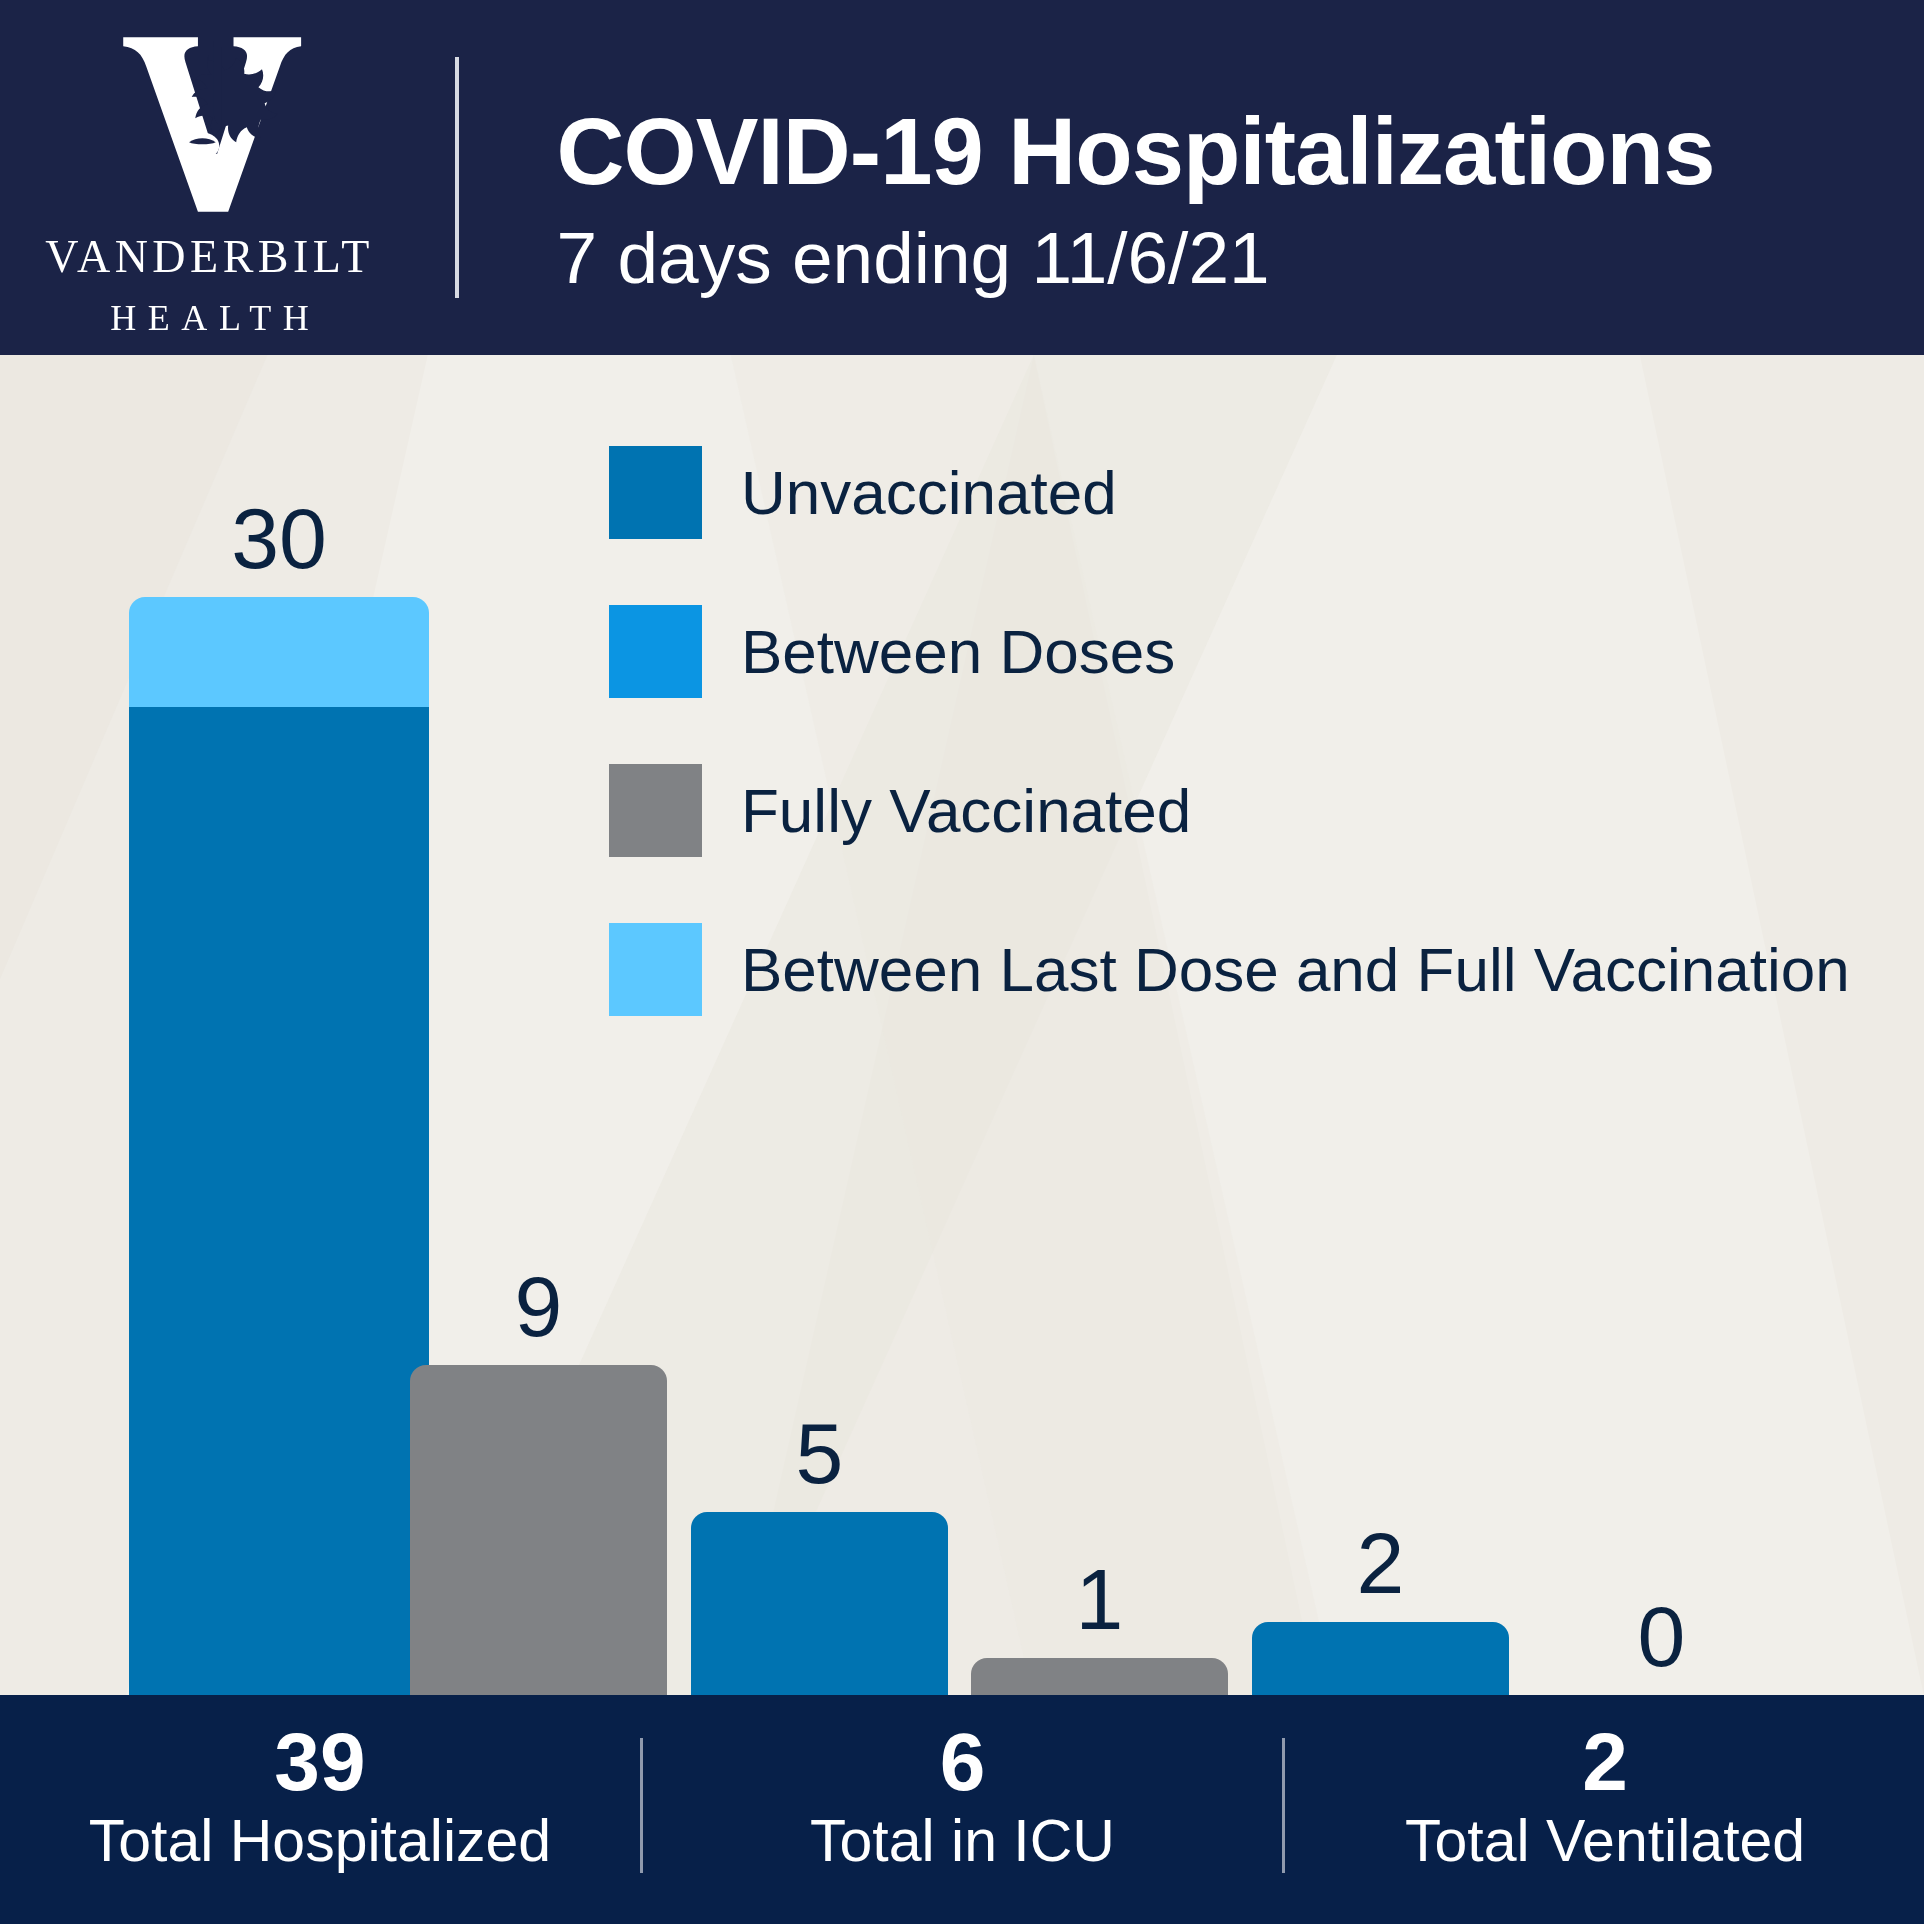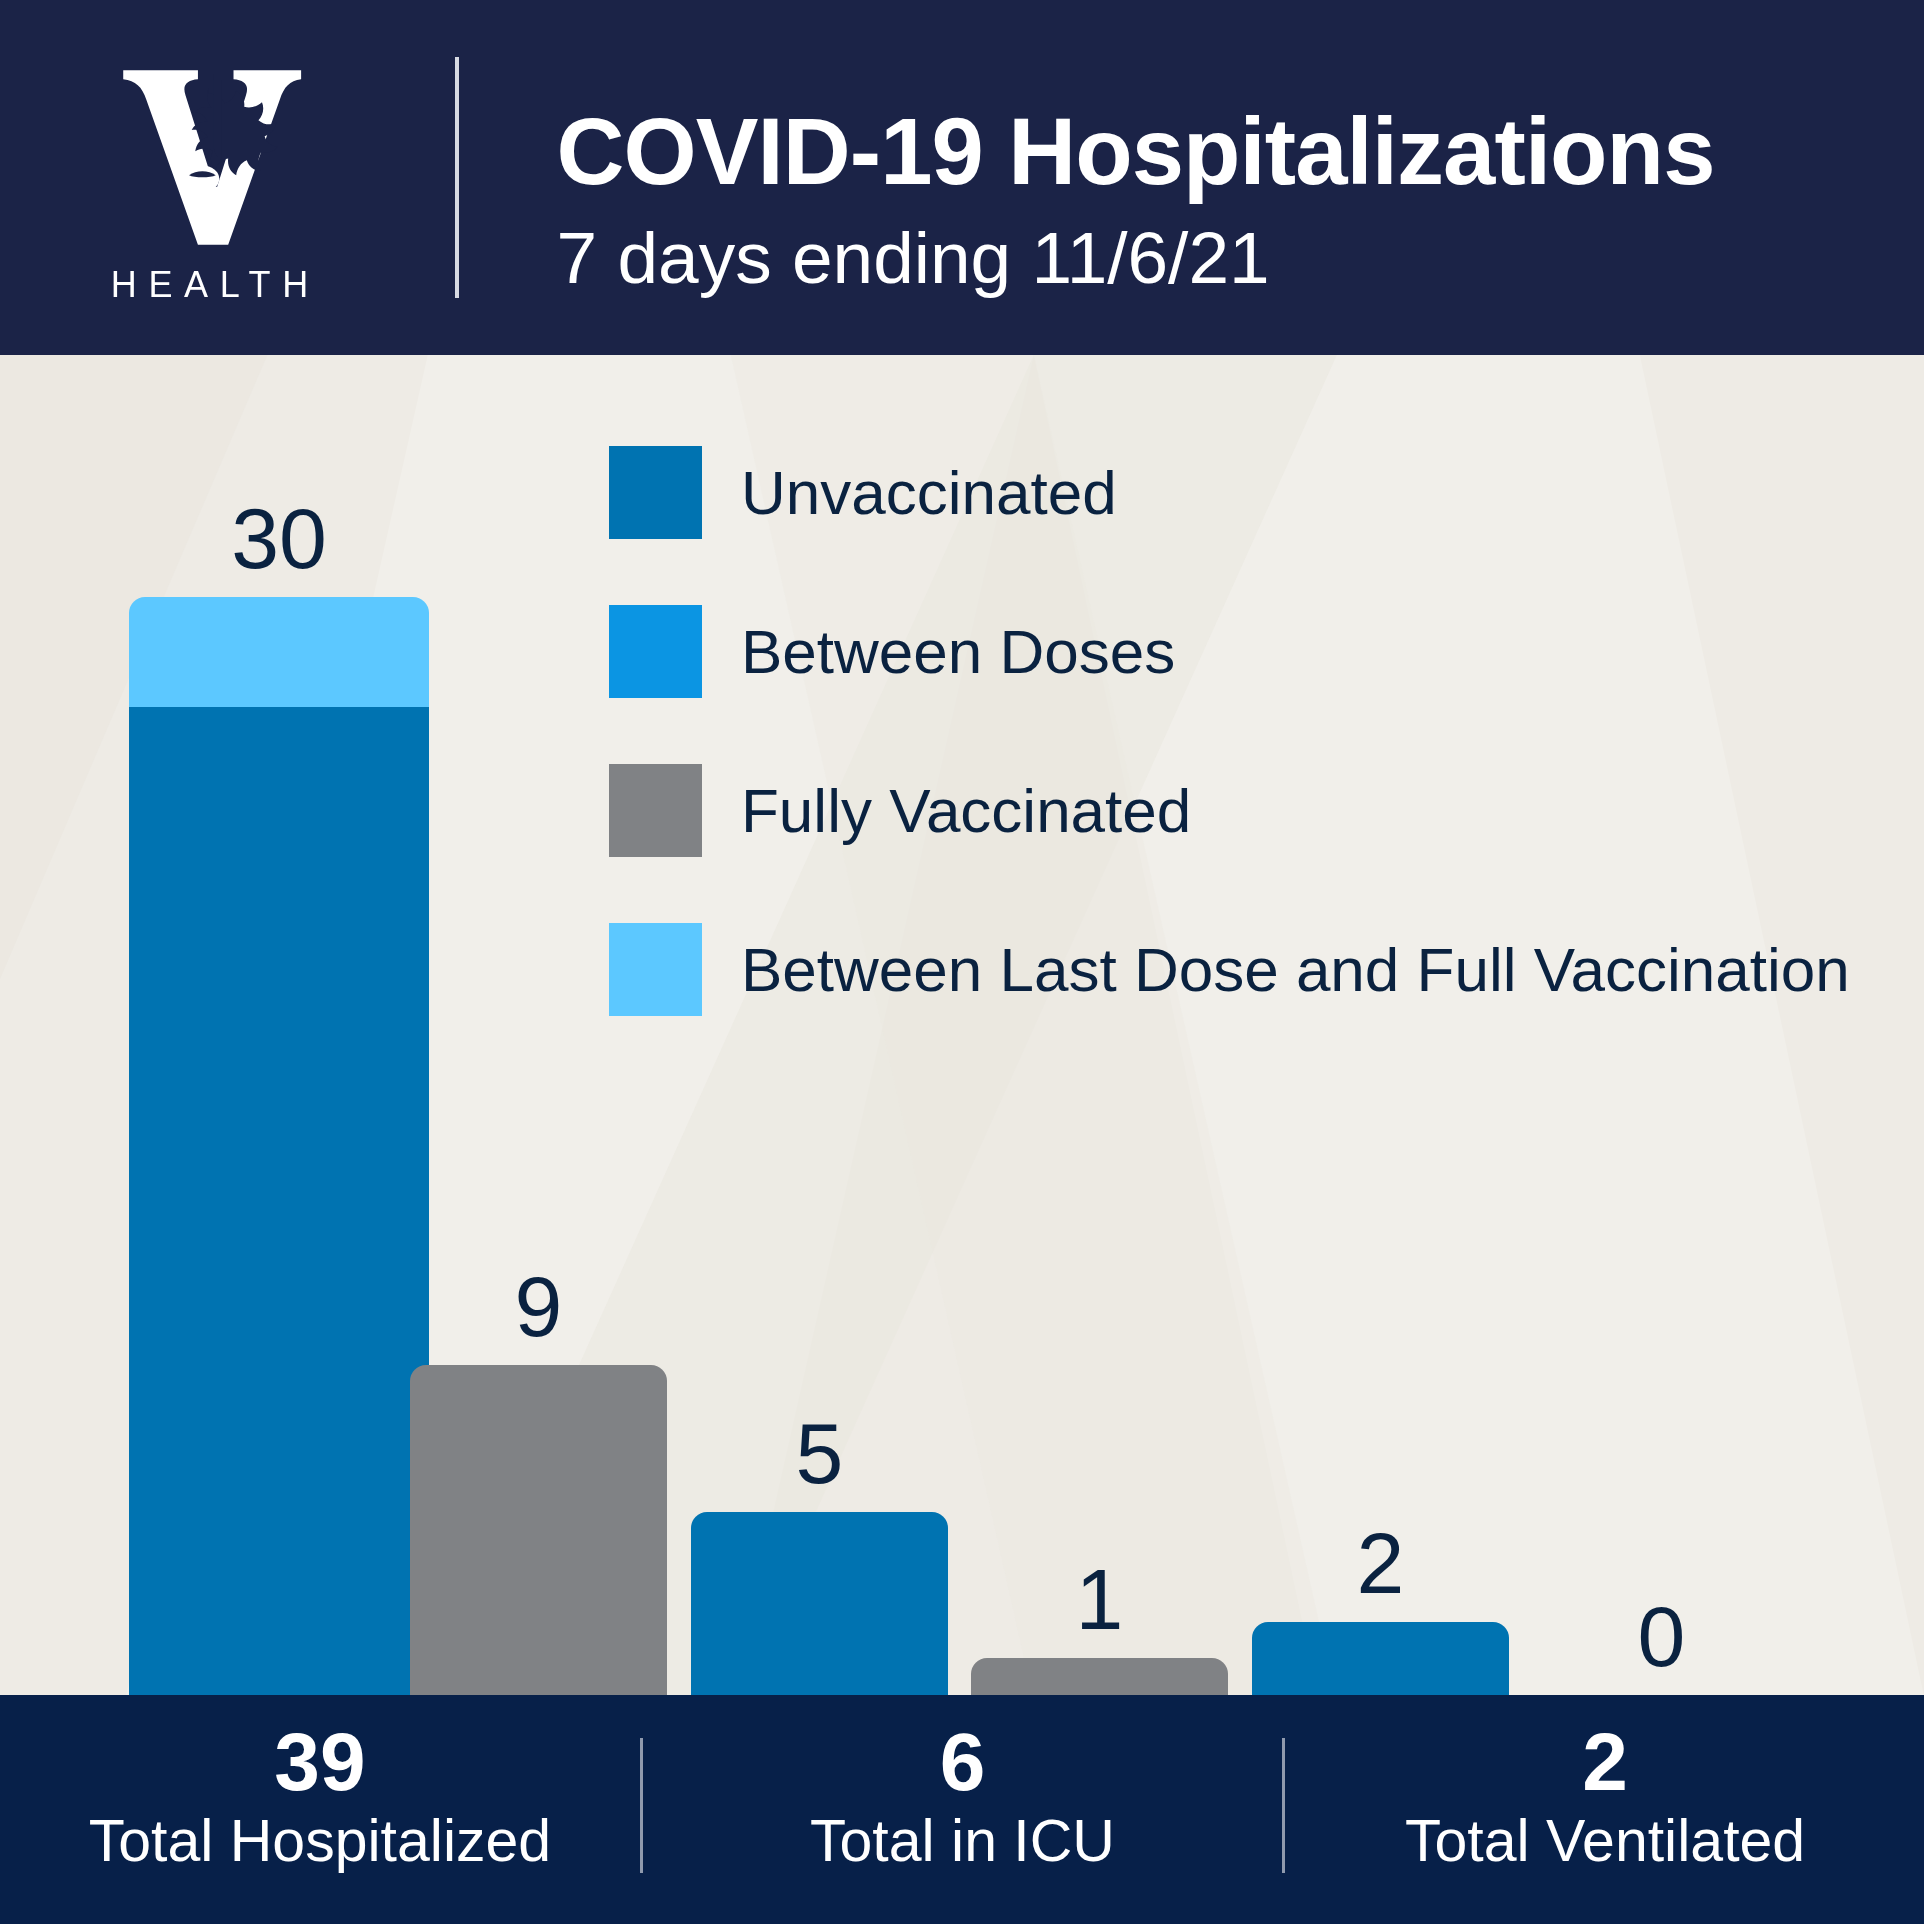--- a/index.html
+++ b/index.html
@@ -34,21 +34,21 @@
   #logo-word {
     color:#FFFFFF;
     font-family:"Liberation Serif", serif;
     font-size:46px;
     letter-spacing:4.5px;
     margin-top:12.5px;
     white-space:nowrap;
   }
   #logo-sub {
     color:#FFFFFF;
-    font-family:Liberation Sans, sans-serif;
+    font-family:Liberation Serif, serif;
     font-size:36px;
     letter-spacing:11.6px;
     margin-top:14.3px;
     padding-left:11.6px;
     white-space:nowrap;
   }
   #header-rule {
     width:3.6px; height:241px;
     background:#D8DAE3;
     margin-left:36px; margin-right:0;
@@ -241,20 +241,21 @@
 
     <div id="logo-block">
       <svg id="logo-mark" viewBox="0 0 210 208">
         <path fill="#FFFFFF" d="M8,6 h84 v10 c-12,1 -18,6 -14,18 l34,108 l34,-108 c4,-12 -2,-17 -14,-18 v-10 h76 v10 c-13,2 -19,8 -24,23 L126,202 h-34 L34,39 C29,24 22,18 8,16 Z"></path>
         <path fill="#1B2347" d="M104,26 c-3,8 -2,16 3,22 c-7,-2 -14,0 -18,5 c7,1 12,5 14,11 c-8,-1 -15,3 -18,9 c8,-1 15,2 18,8 c-8,2 -13,8 -14,16 c7,-4 14,-4 20,0 c-4,7 -3,15 2,21 c3,-7 8,-12 15,-13 c-1,8 2,15 9,19 c1,-8 5,-14 12,-17 c2,7 8,12 16,12 c-4,-7 -4,-14 0,-21 c7,2 14,0 19,-6 c-8,-1 -13,-5 -15,-12 c7,-2 12,-7 13,-15 c-7,3 -14,2 -20,-3 c5,-5 7,-13 4,-20 c-6,5 -13,7 -20,5 c1,-7 -2,-14 -9,-18 c-2,7 -6,12 -13,14 c-3,-7 -9,-11 -18,-11 Z"></path>
         <path fill="#1B2347" d="M112,10 l-2,0 l0,84 c0,4 2,7 5,10 l4,3 l0,-90 Z"></path>
         <ellipse cx="97" cy="128" rx="19" ry="15" fill="#FFFFFF"></ellipse>
         <path fill="#1B2347" d="M82,124 c8,-6 22,-6 30,0 c-6,3 -24,3 -30,0 Z"></path>
         <path fill="#FFFFFF" d="M100,136 c10,6 24,10 34,22 c-3,-14 -18,-24 -34,-22 Z"></path>
       </svg>
+      <div id="logo-word">VANDERBILT</div>
       <div id="logo-sub">HEALTH</div>
     </div>
 
     <div id="header-rule"></div>
 
     <div id="header-text">
       <div id="header-title">COVID-19 Hospitalizations</div>
       <div id="header-subtitle">7 days ending 11/6/21</div>
     </div>
   </div>

